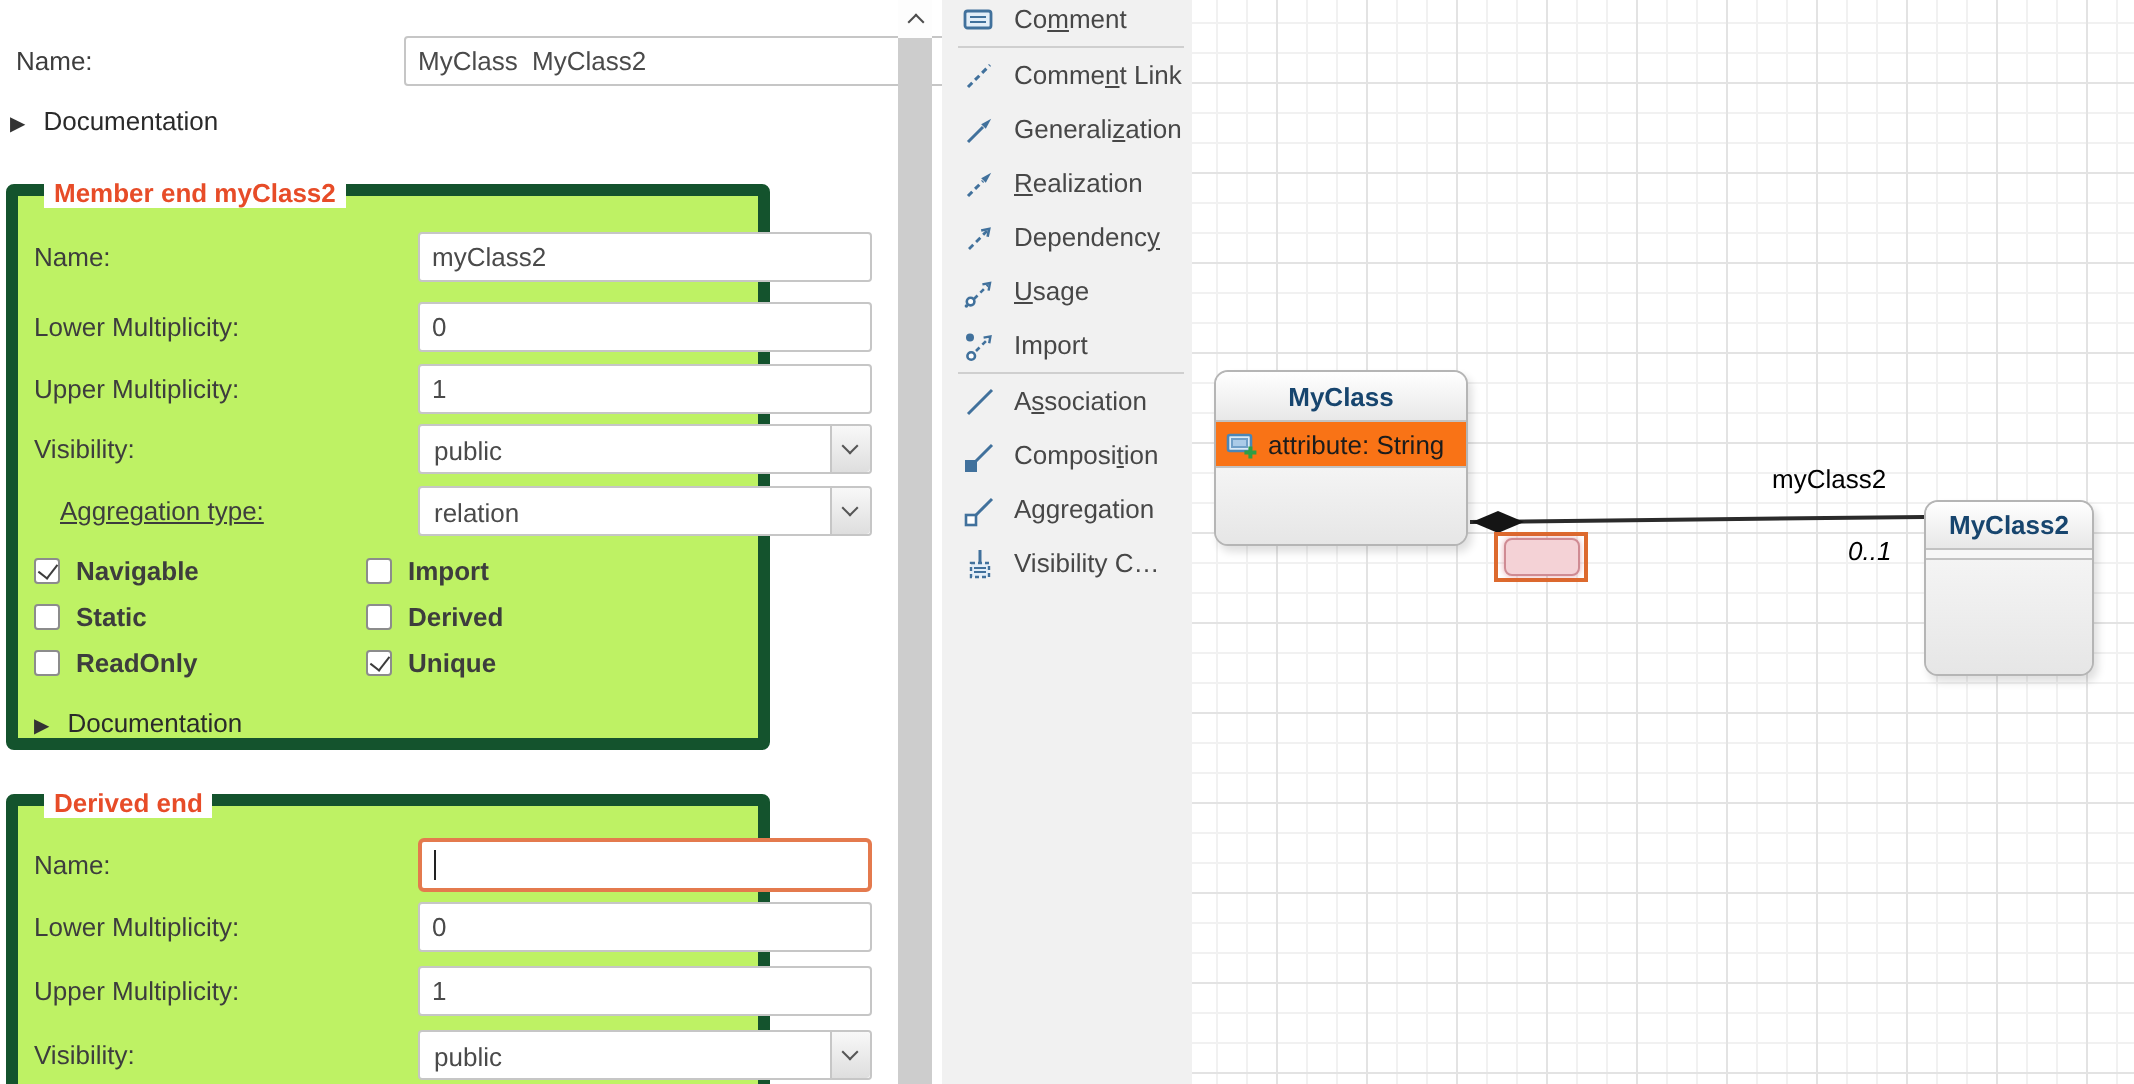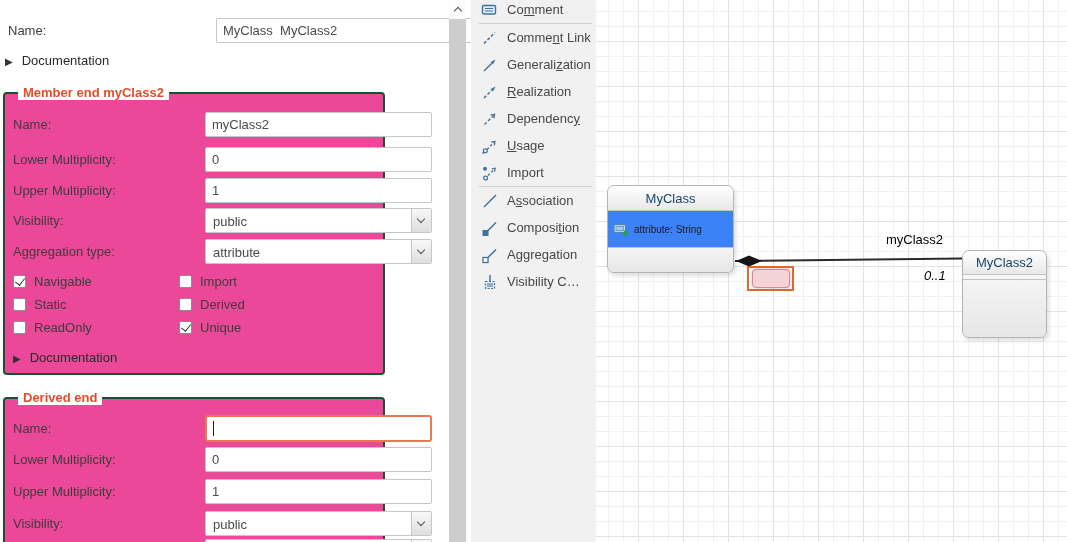--- a/index.html
+++ b/index.html
@@ -16,26 +16,26 @@
     padding:0 6px; font:13px "Liberation Sans", sans-serif; color:#4a4a4a; background:#fff; outline:none;
   }
   .txt.focused { border:2px solid #e47a4e; border-radius:3px; }
   .caret { position:absolute; width:1px; height:15px; background:#222; }
   .select { position:absolute; height:25px; border:1px solid #c6c6c6; border-radius:2px; background:#fff; }
   .select .val { position:absolute; left:7px; top:5px; font-size:13px; color:#4a4a4a; }
   .select .btn { position:absolute; right:0; top:0; width:20px; height:23px;
     background:linear-gradient(#f8f8f8,#dedede); border-left:1px solid #c6c6c6; border-radius:0 2px 2px 0; }
   .chev-down { position:absolute; left:6px; top:7px; width:6px; height:6px;
     border-right:1.6px solid #555; border-bottom:1.6px solid #555; transform:rotate(45deg); }
-  .fset { position:absolute; left:3px; width:382px; border:2px solid #14532d; border-radius:4px; background:#ec4899; }
+  .fset { position:absolute; left:3px; width:382px; border:6px solid #14532d; border-radius:4px; background:#bef264; }
   .legend { position:absolute; top:-9px; left:13px; background:#fff; padding:0 5px;
     font-size:13px; font-weight:bold; color:#e74c28; white-space:nowrap; }
   .doc-toggle { position:absolute; font-size:13px; color:#2a2a2a; cursor:default; white-space:nowrap; }
   .doc-toggle .tri { font-size:10px; color:#333; margin-right:9px; }
-  .cb-grid { position:absolute; left:8px; top:180px; display:grid; grid-template-columns:166px auto; row-gap:9px; }
+  .cb-grid { position:absolute; left:8px; top:180px; display:grid; grid-template-columns:166px auto; row-gap:9px;font-weight:bold; }
   .cb-item { display:flex; align-items:center; gap:8px; height:14px; }
   .cbox { width:13px; height:13px; border:1px solid #8c8c8c; border-radius:2px; background:#fff; position:relative; flex:none; }
   .cbox.checked::after { content:""; position:absolute; left:3px; top:0; width:5px; height:8px;
     border-right:1.7px solid #3c3c3c; border-bottom:1.7px solid #3c3c3c; transform:rotate(38deg); }
   .cb-label { font-size:13px; color:#3d3d3d; }
   
   #vscroll { position:absolute; left:449px; top:0; width:17px; height:542px; background:#f2f2f2; }
   .sb-btn { position:absolute; top:0; left:0; width:17px; height:19px; background:#fdfdfd;
     display:flex; align-items:center; justify-content:center; }
   .chev-up { width:6px; height:6px; border-left:1.8px solid #4d4d4d; border-top:1.8px solid #4d4d4d;
@@ -54,38 +54,38 @@
       linear-gradient(#e3e3e3 1px, transparent 1px),
       linear-gradient(90deg, #e3e3e3 1px, transparent 1px),
       linear-gradient(#f1f1f1 1px, transparent 1px),
       linear-gradient(90deg, #f1f1f1 1px, transparent 1px);
     background-size:45px 45px, 45px 45px, 15px 15px, 15px 15px;
     background-position:0 41px, 42px 0, 0 11px, 12px 0;
   }
   .node { position:absolute; border:1px solid #b5b5b5; border-radius:7px; background:#ececec;
     box-shadow:2px 3px 4px rgba(0,0,0,0.13); overflow:hidden; display:flex; flex-direction:column; }
   .node-h { background:linear-gradient(#ffffff,#e8e8e8); border-bottom:1px solid #c2c2c2;
-    display:flex; align-items:center; justify-content:center; font-size:13px; font-weight:normal; color:#17456e; }
-  .attr-row { height:37px; background:#3b82f6; border-bottom:1px solid #c2c2c2;
-    display:flex; align-items:center; padding-left:5px; gap:4px; font-size:10px; color:#1c1c1c; }
+    display:flex; align-items:center; justify-content:center; font-size:13px; font-weight:bold; color:#17456e; }
+  .attr-row { height:23px; background:#f97316; border-bottom:1px solid #c2c2c2;
+    display:flex; align-items:center; padding-left:5px; gap:4px; font-size:13px; color:#1c1c1c; }
   .node-body { flex:1; background:linear-gradient(#f4f4f4,#e6e6e6); }
   .thin-comp { height:5px; background:#f6f6f6; border-bottom:1px solid #c2c2c2; }
   #edge-svg { position:absolute; left:0; top:0; width:471px; height:542px; pointer-events:none; }
   .edge-label { position:absolute; font-size:13px; color:#000; white-space:nowrap; }
   #end-label-outer { position:absolute; left:151px; top:266px; width:47px; height:25px; border:2px solid #dd6a2e; }
   #end-label-inner { position:absolute; left:156px; top:269px; width:38px; height:19px;
     background:#f4d2d6; border:1px solid #cf8b93; border-radius:4px; box-shadow:0 0 3px rgba(200,60,70,0.45); }
 </style>
 </head>
 <body>
 
 <div id="left-panel">
 
   <span class="flabel" style="left:8px; top:23px;">Name:</span>
-  <input class="txt" style="left: 216px; top: 18px; width: 275px;" readonly="" value="MyClass  MyClass2">
+  <input class="txt" style="left: 202px; top: 18px; width: 275px;" readonly="" value="MyClass  MyClass2">
 
   <div class="doc-toggle" style="left:5px; top:53px;">
     <span class="tri">▶</span><span>Documentation</span>
   </div>
 
   <div class="fset" style="top:92px; height:283px;">
     <span class="legend">Member end myClass2</span>
 
     <span class="flabel" style="left:8px; top:23px;">Name:</span>
     <input class="txt" style="left: 200px; top: 18px; width: 227px;" readonly="" value="myClass2">
@@ -97,23 +97,23 @@
     <input class="txt" style="left: 200px; top: 84px; width: 227px;" readonly="" value="1">
 
     <span class="flabel" style="left:8px; top:119px;">Visibility:</span>
     <div class="select" style="left:200px; top:114px; width:227px;">
       <span class="val">public</span>
       <span class="btn">
           <span class="chev-down"></span>
         </span>
     </div>
 
-    <span class="flabel" style="left:8px; top:150px;">Aggregation type:</span>
+    <span class="flabel" style="left:21px; top:150px;text-decoration:underline;">Aggregation type:</span>
     <div class="select" style="left:200px; top:145px; width:227px;">
-      <span class="val">attribute</span>
+      <span class="val">relation</span>
       <span class="btn">
           <span class="chev-down"></span>
         </span>
     </div>
 
     <div class="cb-grid" id="cb-grid">
         <div class="cb-item">
           <span class="cbox checked"></span>
           <span class="cb-label">Navigable</span>
         </div>

